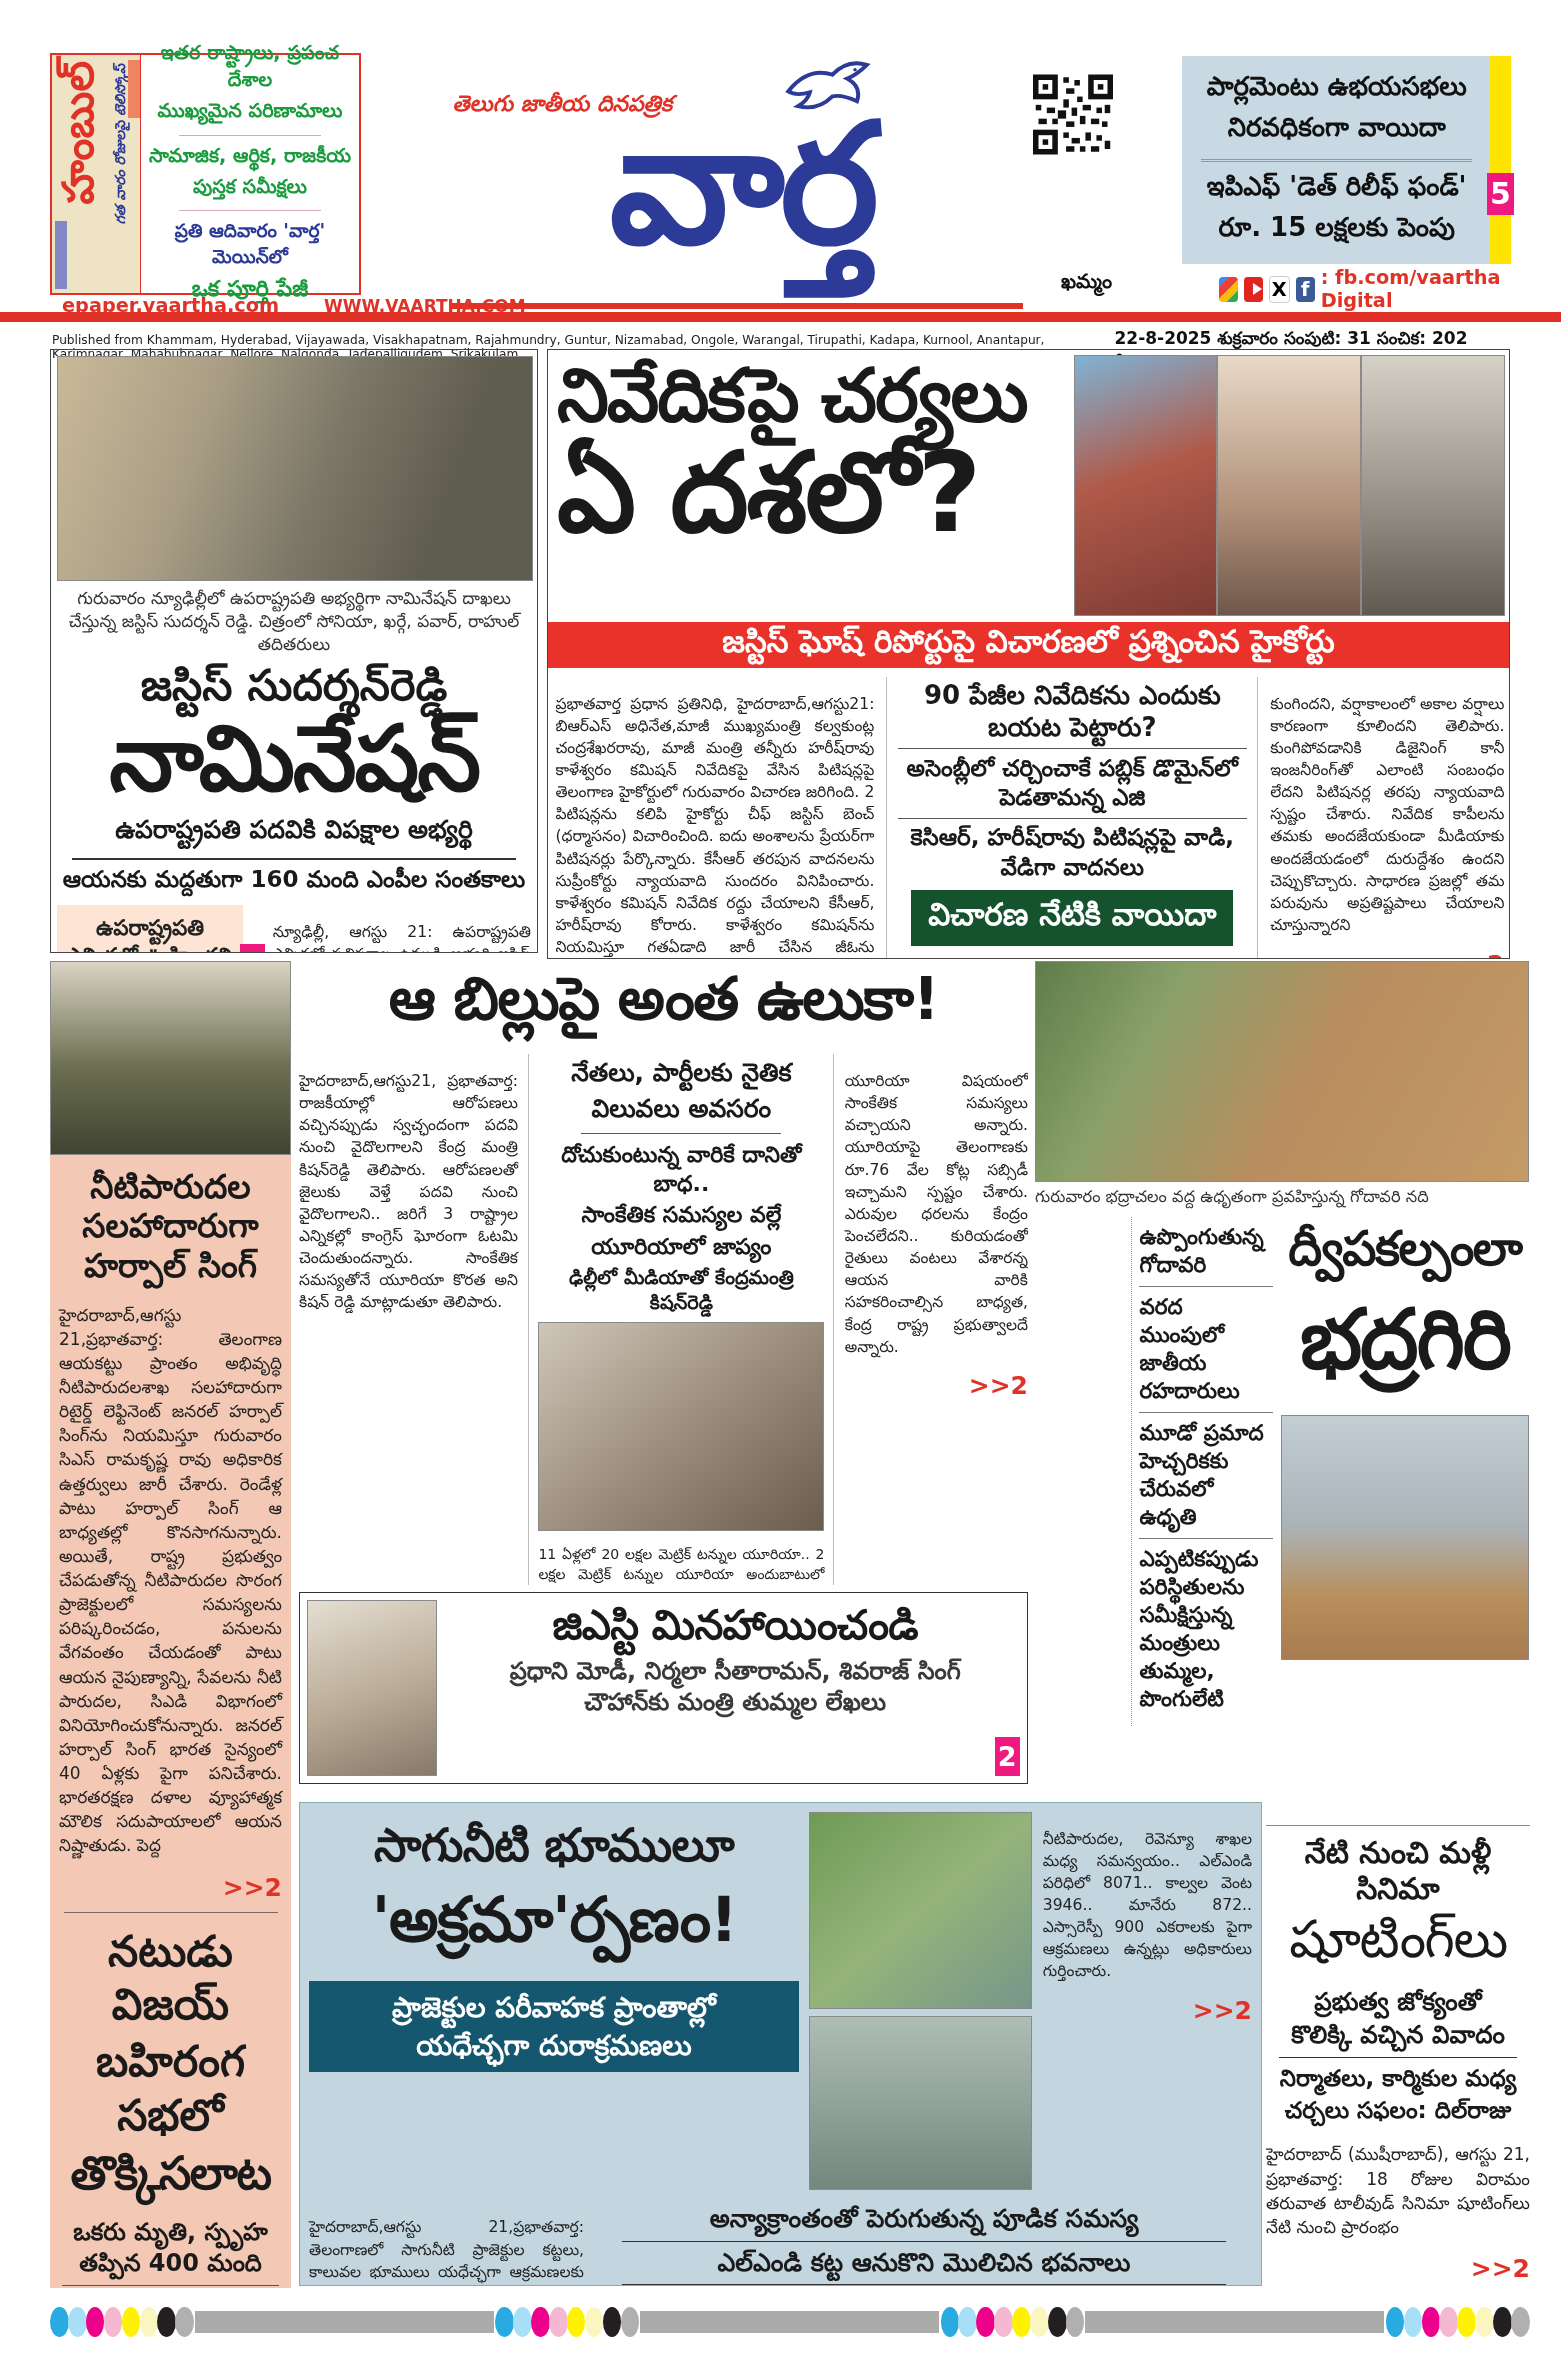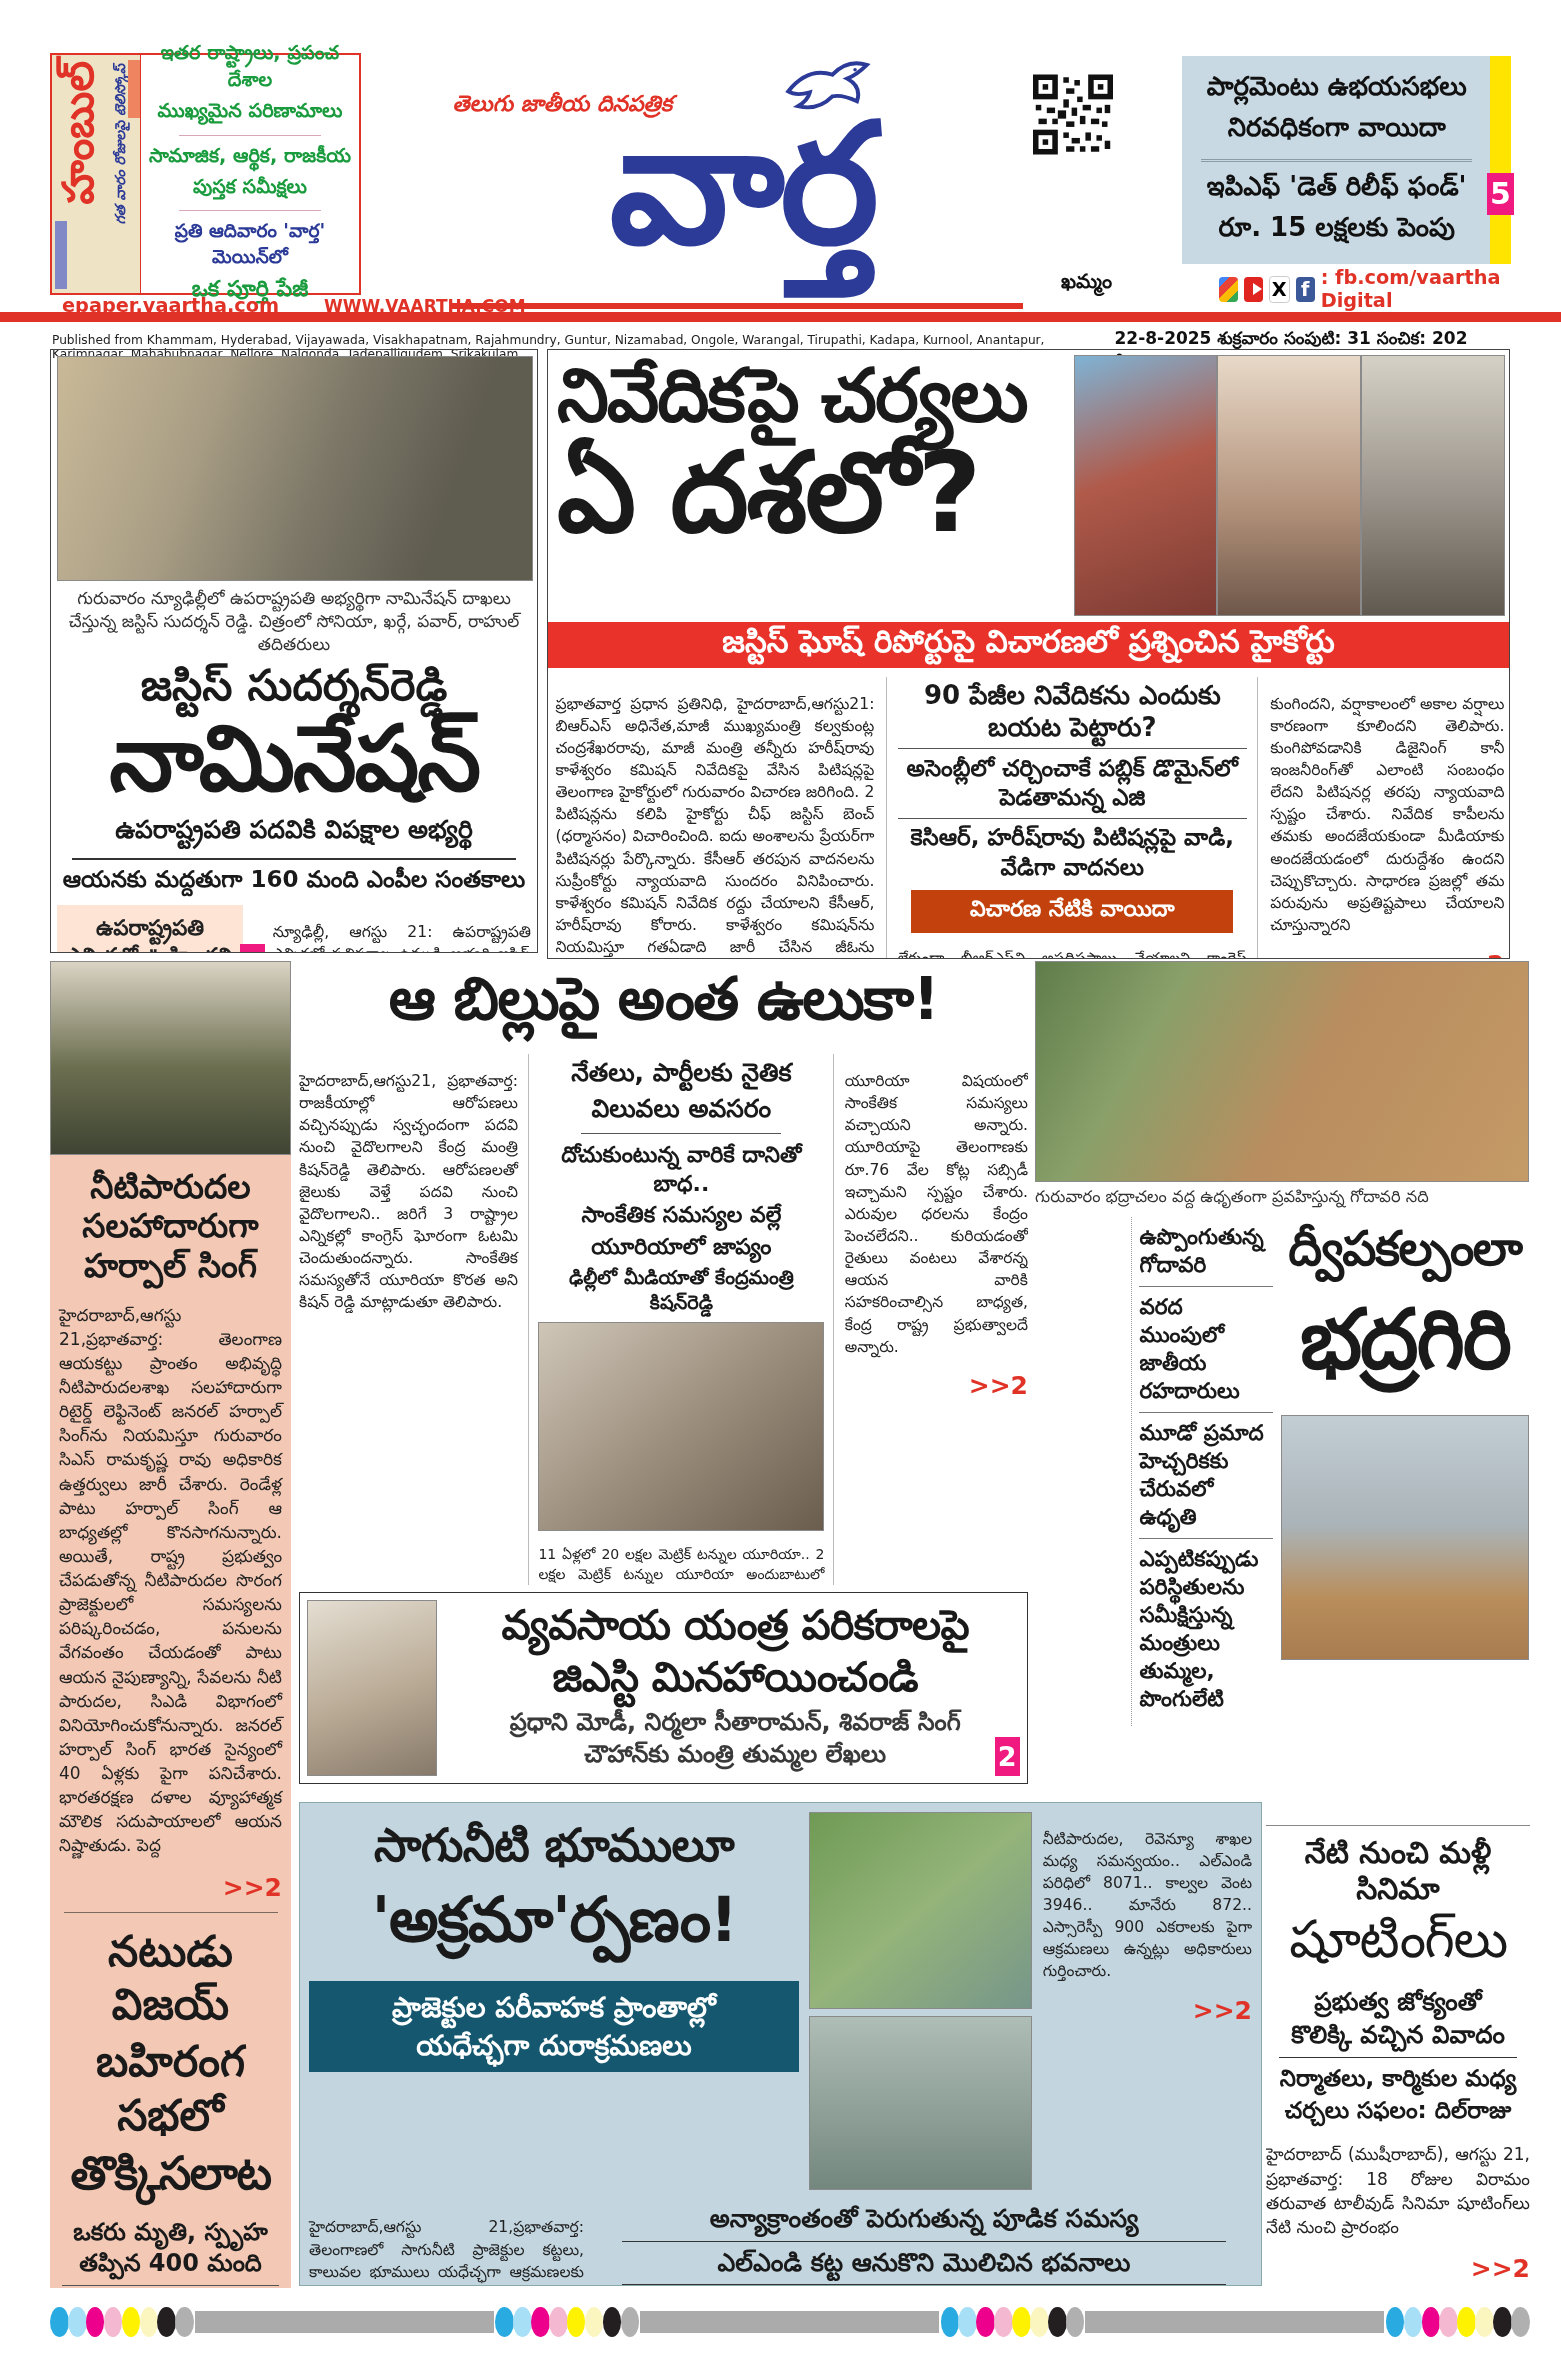--- a/index.html
+++ b/index.html
@@ -78,21 +78,21 @@
   .lp2{background:linear-gradient(180deg,#e8d9c8,#b08f78 60%,#6e574a);}
   .lp3{background:linear-gradient(180deg,#d6d1c6,#98928a 55%,#60594f);}
   .lead-banner{position:absolute;left:0;top:272px;width:100%;height:46px;background:#e8322a;display:flex;align-items:center;justify-content:center;}
   .lead-banner span{color:#fff;font-weight:900;font-size:31px;}
   .lead-cols{position:absolute;left:7.4px;top:327px;width:949px;display:flex;gap:12px;}
   .lead-c1{width:319px;}
   .lead-c2{width:349px;border-left:0.7px solid #bbb;border-right:0.7px solid #bbb;padding:0 10.4px;}
   .lead-c3{flex:1;}
   .lead-sub{font-size:26px;font-weight:900;text-align:center;margin:1.5px 0;line-height:1.25;}
   .lead-sub2{font-size:23px;font-weight:700;text-align:center;margin:3px 0;line-height:1.3;}
-  .darkbox{background:#c2410c;color:#fff;font-weight:900;font-size:22px;text-align:center;padding:6px 8px;margin:7.4px 13.4px;}
+  .darkbox{background:#14532d;color:#fff;font-weight:900;font-size:31px;text-align:center;padding:6px 8px;margin:7.4px 13.4px;}
   
   .sidebar{left:50px;top:961px;width:241px;height:1327px;overflow:hidden;}
   .photo-officer{width:100%;height:194px;background:linear-gradient(180deg,#dad3c4 0%,#6b6e4f 55%,#3f4433);box-sizing:border-box;}
   .pink-panel{background:#f3c9b5;padding:10.4px 9px;min-height:1113px;box-sizing:border-box;}
   .hp-h{font-size:33px;font-weight:900;text-align:center;line-height:1.2;margin:1.5px 0 9px;}
   .pink-panel .body-txt{font-size:17px;}
   .pink-div{border-top:1.5px solid #7a6a5e;margin:12px 4.5px;}
   .vj-h1{font-size:43px;font-weight:900;text-align:center;margin:3px 0;line-height:1.25;}
   .vj-h2{font-size:46px;font-weight:900;text-align:center;margin:1.5px 0 6px;letter-spacing:-1.5px;}
   .vj-sub{font-size:24px;font-weight:700;text-align:center;margin:3px 0;line-height:1.3;}
@@ -375,21 +375,20 @@
         <h1 class="fl-h2">భద్రగిరి</h1>
         <div class="photo photo-bridge"></div>
       </div>
     </div>
 
   </section>
 
   <section class="abs gst">
     <div class="photo photo-tummala"></div>
     <div class="gst-text">
-      <h1 class="gst-h">వ్యవసాయ యంత్ర పరికరాలపై</h1>
       <h1 class="gst-h">జిఎస్టి మినహాయించండి</h1>
       <p class="gst-sub">ప్రధాని మోడీ, నిర్మలా సీతారామన్, శివరాజ్ సింగ్</p>
       <p class="gst-sub" style="margin-top:0;">చౌహాన్‌కు మంత్రి తుమ్మల లేఖలు</p>
       <div class="badge badge2">2</div>
     </div>
   </section>
 
   <section class="abs encroach">
     <div class="enc-grid">
       <div class="enc-left">

